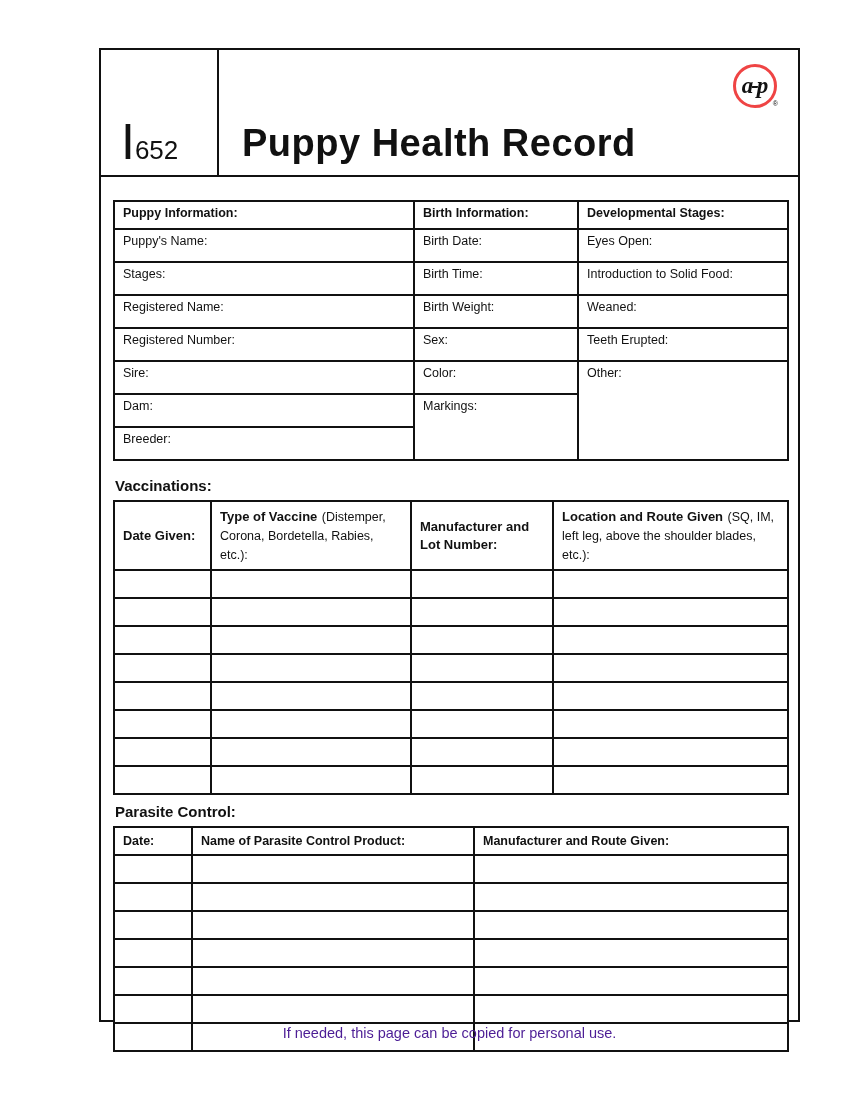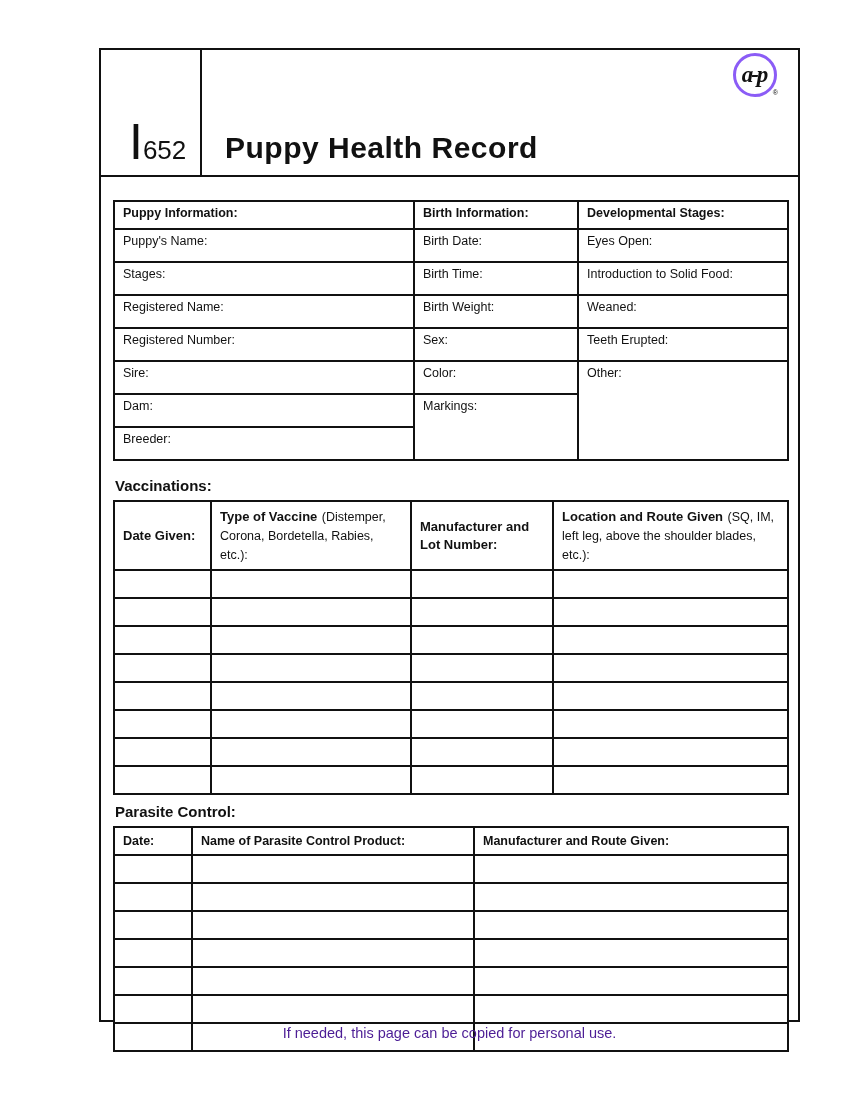--- a/index.html
+++ b/index.html
@@ -8,34 +8,34 @@
     position:relative; width:850px; height:1100px; background:#fff;
     font-family:"Liberation Sans", sans-serif; color:#111;
   }
   .outer-box {
     position:absolute; left:99px; top:48px; width:701px; height:974px;
     border:2px solid #111; background:#fff;
   }
   
   .header-row { display:flex; height:127px; border-bottom:2px solid #111; }
   .header-left {
-    width:101px; border-right:2px solid #111;
-    display:flex; align-items:flex-end; padding:0 0 8px 28px;
+    width:118px; border-right:2px solid #111;
+    display:flex; align-items:flex-end; padding:0 0 8px 20px;
   }
   .form-code { line-height:1; white-space:nowrap; }
   .form-code .big-i { font-size:50px; font-weight:400; letter-spacing:0; }
   .form-code .code-num { font-size:26px; }
   .header-main {
     flex:1; position:relative; display:flex; align-items:flex-end;
     padding:0 0 10px 23px;
   }
-  .doc-title { font-size:30px; font-weight:bold; letter-spacing:0.5px; }
+  .doc-title { font-size:38px; font-weight:bold; letter-spacing:0.5px; }
   .logo {
-    position:absolute; top:3px; right:21px; width:44px; height:44px;
-    border:3px solid #8b5cf6; border-radius:50%;
+    position:absolute; top:14px; right:21px; width:44px; height:44px;
+    border:3px solid #ef4444; border-radius:50%;
     display:flex; align-items:center; justify-content:center;
   }
   .logo-text {
     font-family:"Liberation Serif", serif; font-style:italic; font-weight:bold;
     font-size:23px; letter-spacing:-2px; padding-right:2px;
   }
   .logo-reg { position:absolute; right:-4px; bottom:-2px; font-size:7px; }
   
   table { border-collapse:collapse; table-layout:fixed; margin-left:12px; }
   th, td { border:2px solid #111; text-align:left; vertical-align:top; }

